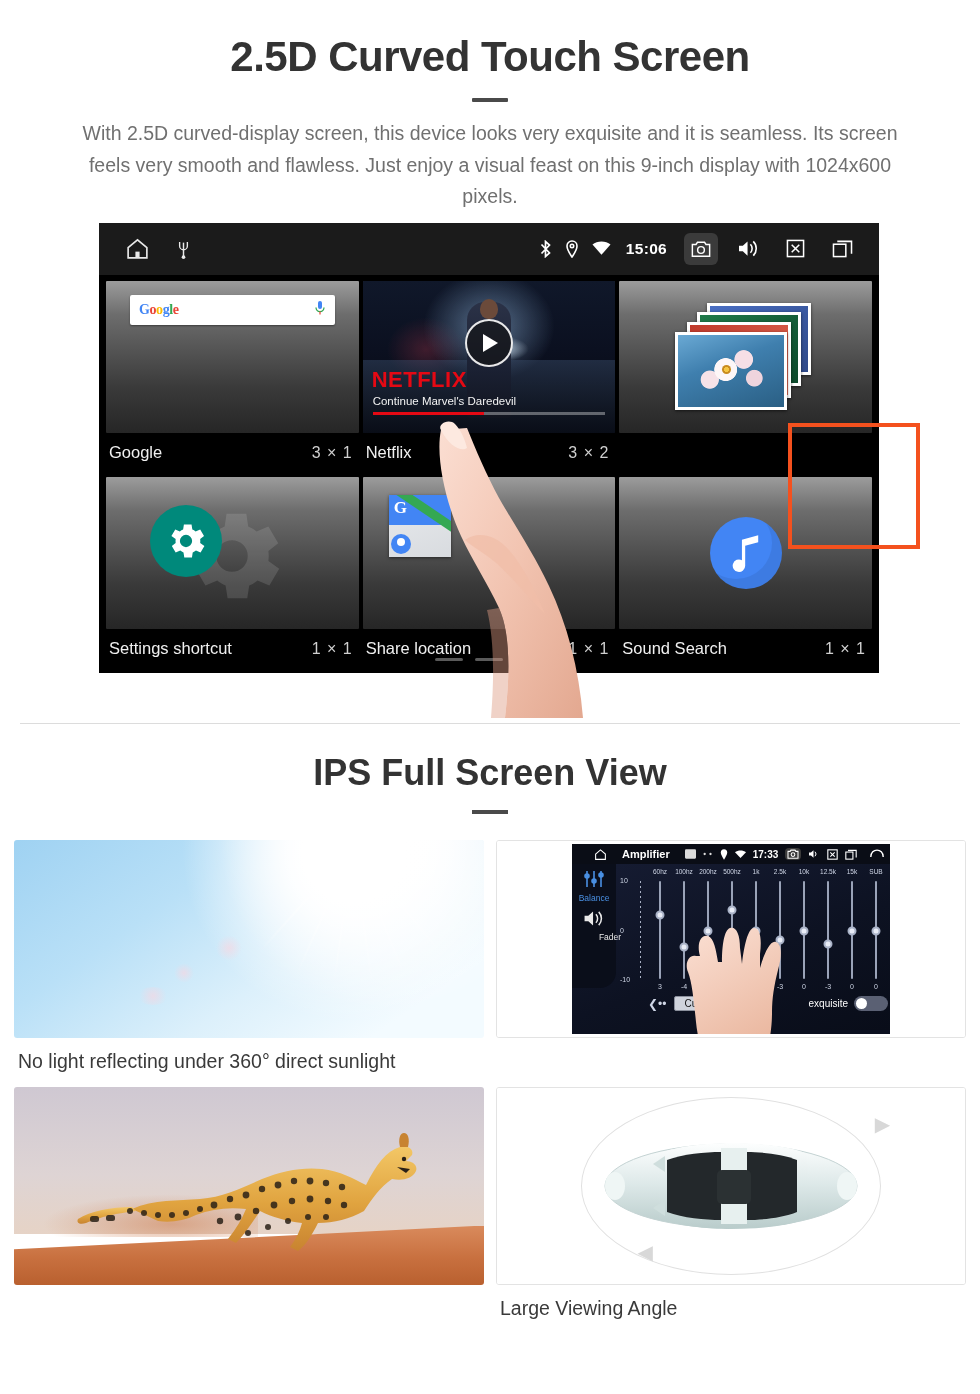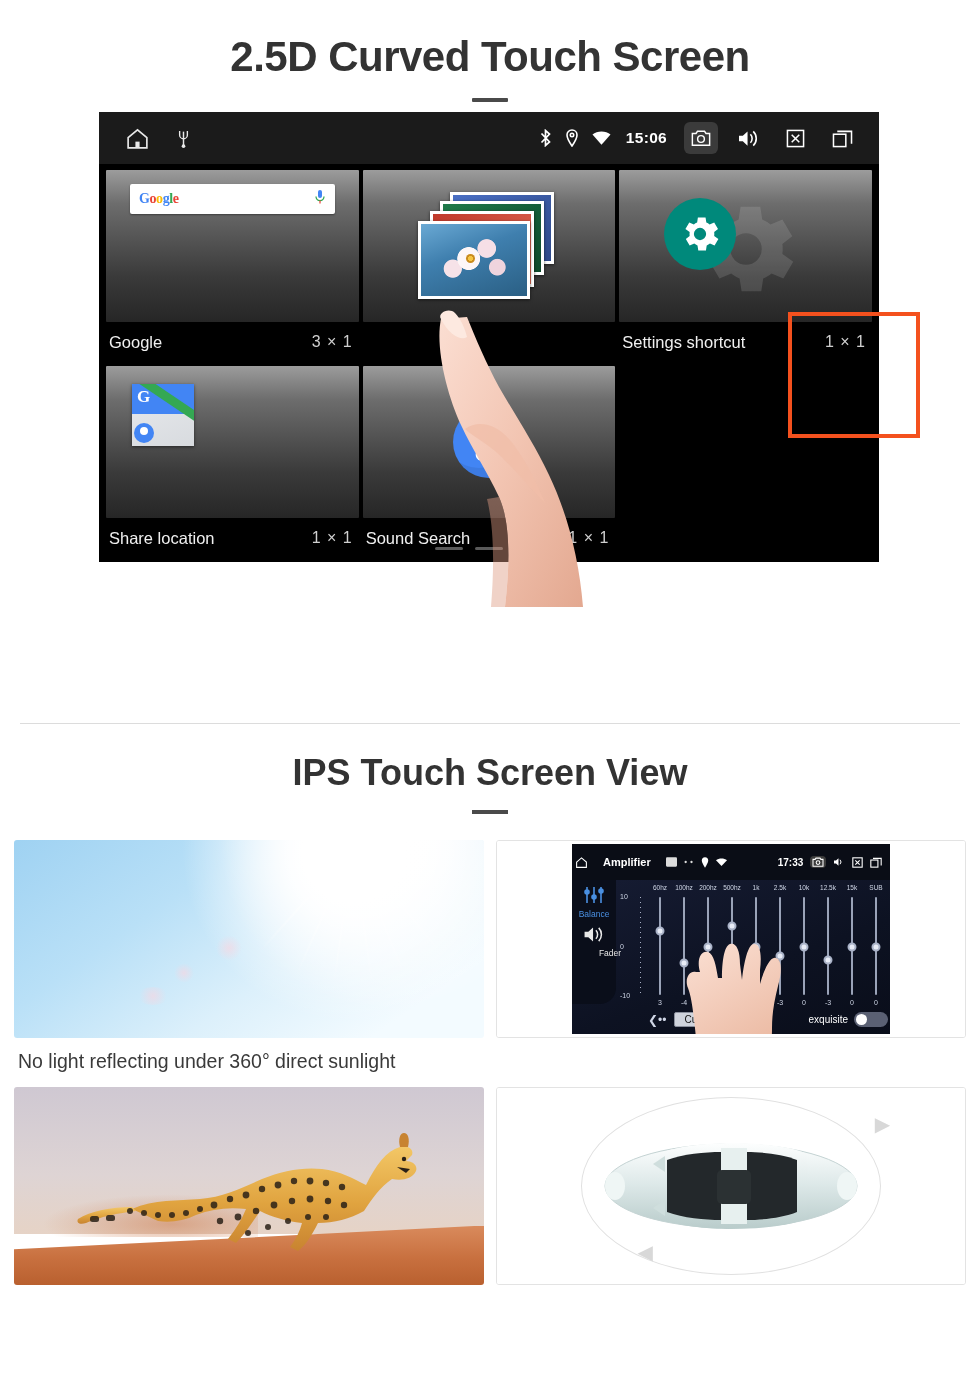--- a/index.html
+++ b/index.html
@@ -245,24 +245,24 @@
     position:absolute; border-radius:50%;
     background:radial-gradient(circle,rgba(255,210,220,.55),rgba(255,210,220,0) 70%);
   }
 
   
   .amp { position:absolute; inset:0; background:#fff; display:flex; align-items:center; justify-content:center; }
   .amp-screen {
     position:relative; width:318px; height:190px; background:#0b1020; overflow:hidden;
   }
   .amp-top {
-    height:36px; background:#0a0d16; display:flex; align-items:center; padding:0 3px; gap:7px;
+    height:20px; background:#0a0d16; display:flex; align-items:center; padding:0 22px; gap:7px;
   }
   .amp-title { color:#fff; font-size:11px; font-weight:bold; margin-left:8px; }
-  .amp-time { color:#fff; font-size:10px; font-weight:bold;margin-left:44px; }
+  .amp-time { color:#fff; font-size:10px; font-weight:bold; }
   .amp-ic { color:#dcdcdc; display:flex; align-items:center; }
   .amp-ic.hl { background:#3b3b3b; border-radius:4px; padding:1px 2px; }
   .amp-body { position:relative; height:166px; background:linear-gradient(160deg,#161c33 0%,#0d1222 55%,#090d19 100%); }
   .amp-side {
     position:absolute; left:0; top:0; width:44px; height:124px;
     background:#0a0e1a; border-bottom-right-radius:16px;
     display:flex; flex-direction:column; align-items:center; padding-top:6px;
   }
   .amp-side .lbl { font-size:8.5px; margin-top:1px; }
   .amp-side .lbl.b { color:#4a90e2; }
@@ -311,20 +311,21 @@
   .arrow-b { position:absolute; left:30%; bottom:10%; color:#d8d8d8; font-size:20px; }
 </style>
 </head>
 <body>
 
 <div class="page">
 
   <div class="sec1">
     <div class="h1">2.5D Curved Touch Screen</div>
     <div class="rule"></div>
+    <div class="intro">With 2.5D curved-display screen, this device looks very exquisite and it is seamless. Its screen feels very smooth and flawless. Just enjoy a visual feast on this 9-inch display with 1024x600 pixels.</div>
 
     <div class="device-wrap">
       <div class="device">
 
         <div class="statusbar">
           <div class="sb-left">
             <span class="sbicon">
               <svg width="25" height="25" viewBox="0 0 24 24" fill="none" stroke="#e9e9e9" stroke-width="1.6">
                 <path d="M3 11.2 12 3.6l9 7.6V21H3z"></path>
                   <rect x="10" y="15" width="4" height="6" fill="#e9e9e9" stroke="none"></rect>
@@ -398,20 +399,39 @@
                   </svg>
                 </span>
               </div>
             </div>
             <div class="cap">
               <span>Google</span>
               <span class="sz">3 × 1</span>
             </div>
           </div>
 
+          <div class="cellcol">
+            <div class="thumb">
+              <div class="nfx">
+                <div class="nfx-bg"></div>
+                  <div class="nfx-street"></div>
+                <div class="nfx-glow"></div>
+                  <div class="nfx-fig"></div>
+                  <div class="nfx-head"></div>
+                <div class="nfx-play"></div>
+                <div class="nfx-brand">NETFLIX</div>
+                <div class="nfx-sub">Continue Marvel's Daredevil</div>
+                <div class="nfx-prog"></div>
+              </div>
+            </div>
+            <div class="cap">
+              <span>Netflix</span>
+              <span class="sz">3 × 2</span>
+            </div>
+          </div>
 
           <div class="cellcol">
             <div class="thumb">
               <div class="pg">
                 <div class="ph ph1"></div>
                   <div class="ph ph2"></div>
                   <div class="ph ph3"></div>
                   <div class="ph ph4"></div>
               </div>
             </div>
@@ -489,21 +509,21 @@
         <path d="M104 190 C114 212 116 248 110 300 L96 300 C100 252 98 216 92 192 Z" fill="#dd9b83" opacity=".45"></path>
       </svg>
 
       <div class="badge-frame"></div>
     </div>
   </div>
 
   <div class="divider"></div>
 
   <div class="sec2">
-    <div class="h2">IPS Touch Screen View</div>
+    <div class="h2">IPS Full Screen View</div>
     <div class="rule2"></div>
 
     <div class="cards">
 
       <div class="card">
         <div class="frame flush">
           <div class="sky">
             <div class="ray" style="transform:rotate(-40deg)"></div>
             <div class="ray" style="transform:rotate(-22deg)"></div>
             <div class="ray" style="transform:rotate(-8deg)"></div>
@@ -780,16 +800,17 @@
               <path d="M196 34 C182 28 160 26 146 26 L146 94 C160 94 182 92 196 86 Z" fill="#23282b"></path>
               <rect x="120" y="22" width="26" height="76" fill="#e7f0ef"></rect>
               <rect x="116" y="44" width="34" height="34" rx="5" fill="#2b3133"></rect>
               <path d="M52 38 L64 30 L64 46 Z" fill="#cfdedd"></path>
               <path d="M52 82 L64 90 L64 74 Z" fill="#cfdedd"></path>
               <ellipse cx="14" cy="60" rx="10" ry="14" fill="#eff6f5"></ellipse>
               <ellipse cx="246" cy="60" rx="10" ry="14" fill="#eff6f5"></ellipse>
             </svg>
           </div>
         </div>
+        <div class="label">Large Viewing Angle</div>
       </div>
     </div>
   </div>
 </div>
 
 </body></html>

